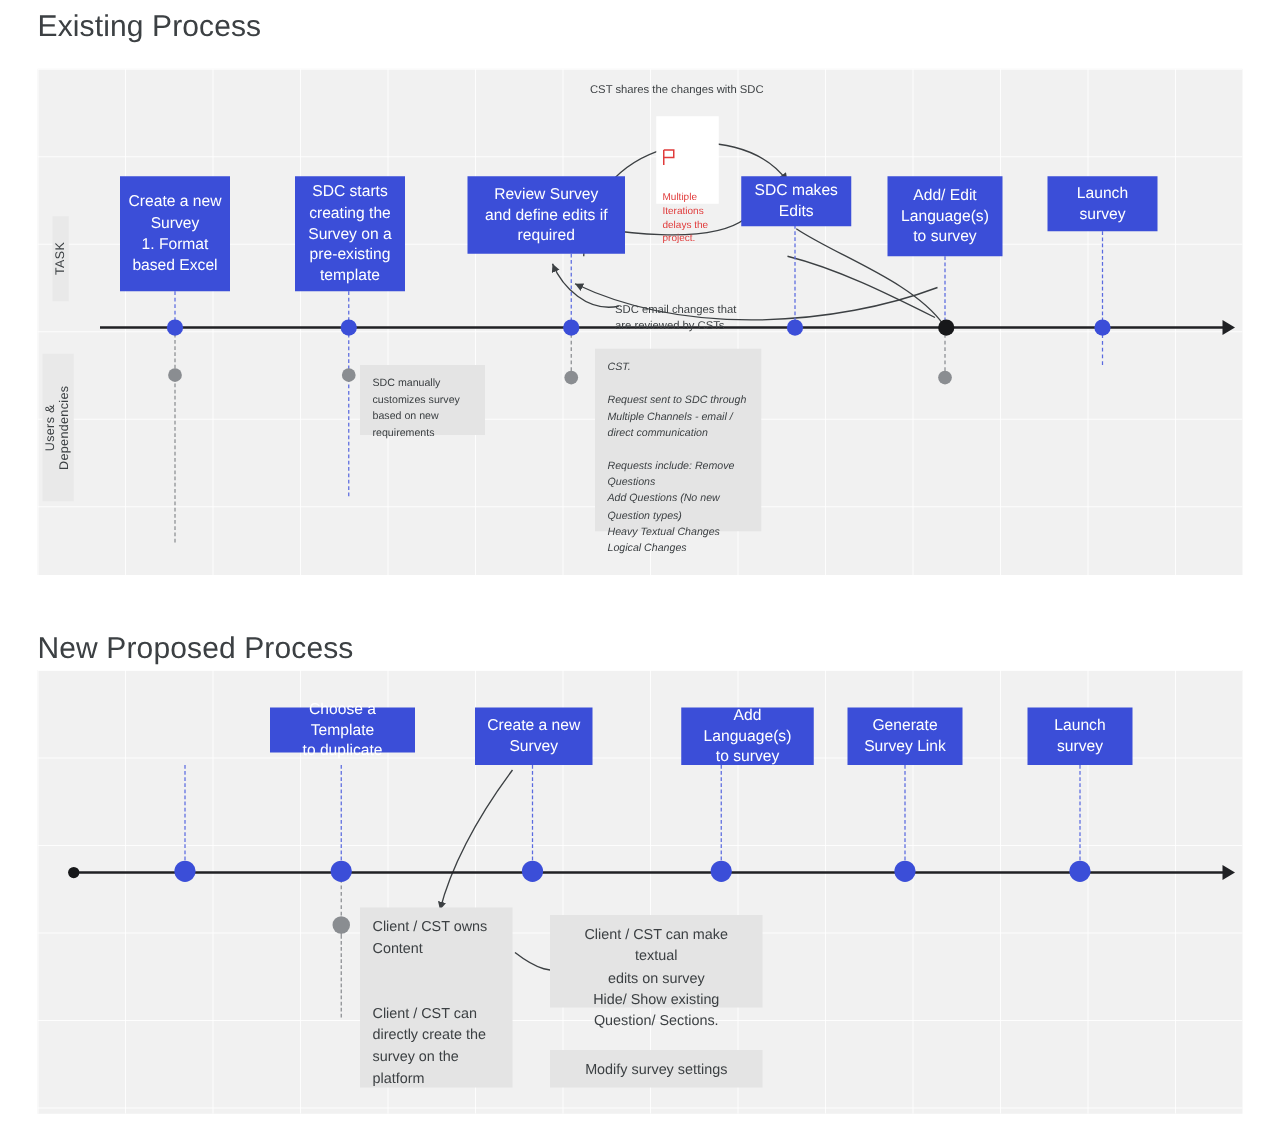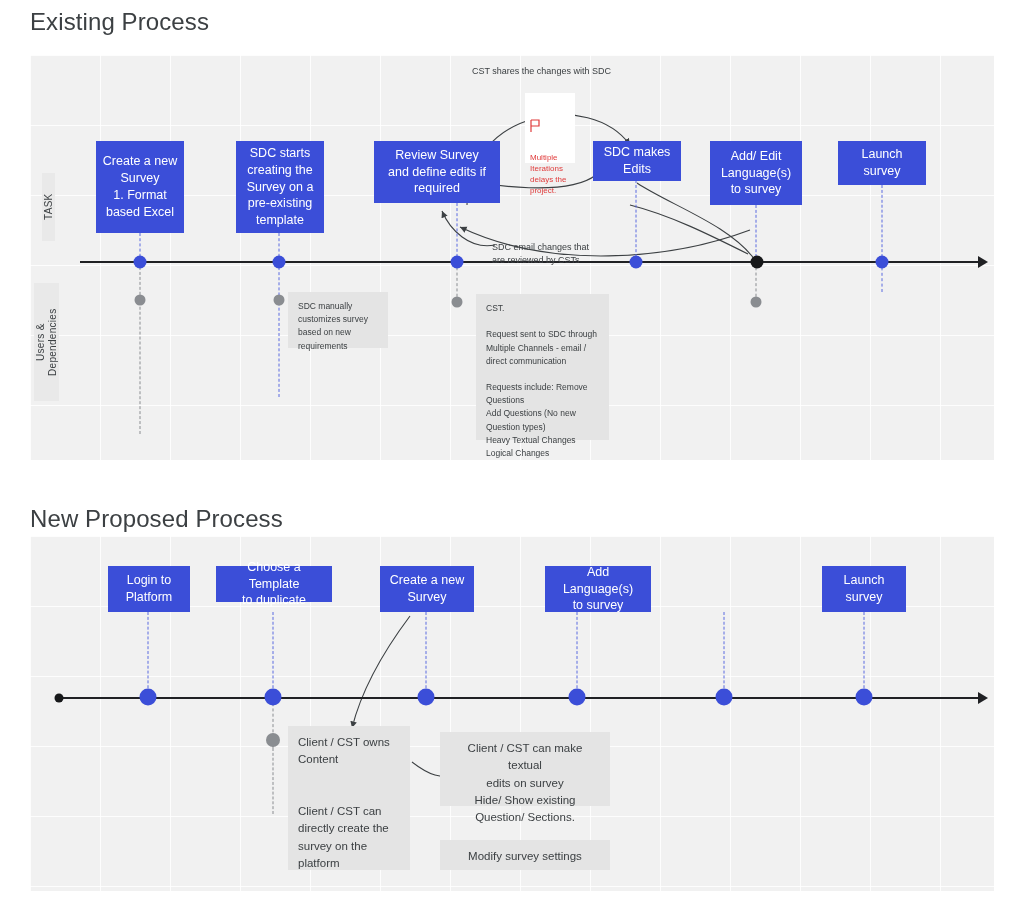--- a/index.html
+++ b/index.html
@@ -218,21 +218,21 @@
     <span>Multiple
 Iterations
 delays the
 project.</span>
   </div>
 
   <div class="notebox" style="left:258px;top:237px;width:100px;height:56px;">SDC manually
 customizes survey
 based on new
 requirements</div>
-  <div class="notebox" style="left:446px;top:239px;width:133px;height:146px;">CST.
+  <div class="notebox" style="left:446px;top:224px;width:133px;height:146px;font-style:italic;">CST.
 
 Request sent to SDC through
 Multiple Channels - email /
 direct communication
 
 Requests include: Remove
 Questions
 Add Questions (No new
 Question types)
 Heavy Textual Changes
@@ -272,28 +272,28 @@
 
   <div class="node blue" style="left:118px;top:161px;width:17px;height:17px;"></div>
   <div class="node blue" style="left:243px;top:161px;width:17px;height:17px;"></div>
   <div class="node blue" style="left:396px;top:161px;width:17px;height:17px;"></div>
   <div class="node blue" style="left:547px;top:161px;width:17px;height:17px;"></div>
   <div class="node blue" style="left:694px;top:161px;width:17px;height:17px;"></div>
   <div class="node blue" style="left:834px;top:161px;width:17px;height:17px;"></div>
 
   <div class="node grey" style="left:243px;top:204px;width:14px;height:14px;"></div>
 
-  <div class="taskbox" style="left:78px;top:30px;width:82px;height:46px;">Login to
-Platform</div>
   <div class="taskbox" style="left:186px;top:30px;width:116px;height:36px;">Choose a Template
 to duplicate</div>
   <div class="taskbox" style="left:350px;top:30px;width:94px;height:46px;">Create a new
 Survey</div>
   <div class="taskbox" style="left:515px;top:30px;width:106px;height:46px;">Add Language(s)
 to survey</div>
+  <div class="taskbox" style="left:648px;top:30px;width:92px;height:46px;">Generate
+Survey Link</div>
   <div class="taskbox" style="left:792px;top:30px;width:84px;height:46px;">Launch
 survey</div>
 
   <div class="notebox big" style="left:258px;top:190px;width:122px;height:144px;">Client / CST owns
 Content
 
 
 Client / CST can
 directly create the
 survey on the

